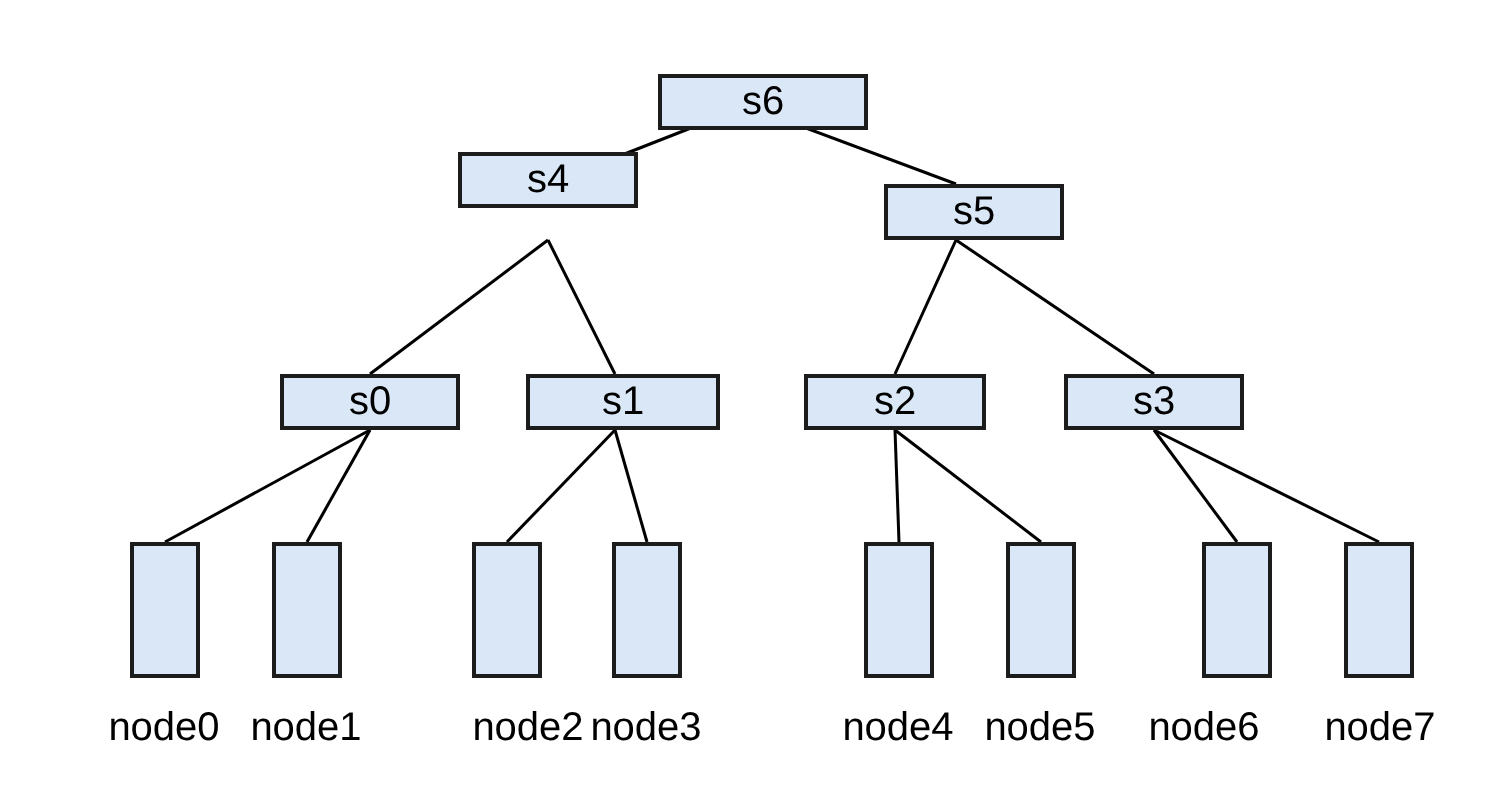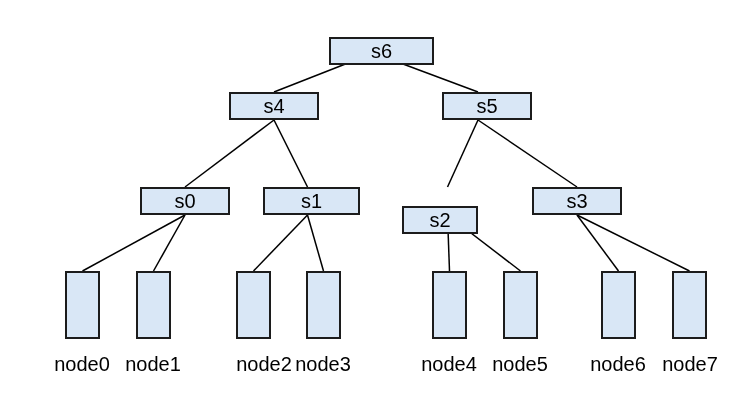--- a/index.html
+++ b/index.html
@@ -77,33 +77,33 @@
     <line class="edge" x1="307.5" y1="215" x2="323.5" y2="271"></line>
     <line class="edge" x1="447.5" y1="215" x2="449.5" y2="271"></line>
     <line class="edge" x1="447.5" y1="215" x2="520.5" y2="271"></line>
     <line class="edge" x1="577" y1="215" x2="618.5" y2="271"></line>
     <line class="edge" x1="577" y1="215" x2="689.5" y2="271"></line>
   </svg>
 
   <div class="snode" style="left:329px; top:37px; width:105px;">
     <span class="node-label">s6</span>
   </div>
-  <div class="snode" style="left:229px; top:92px;">
+  <div class="snode" style="left:229px; top:76px;">
     <span class="node-label">s4</span>
   </div>
   <div class="snode" style="left:442px; top:92px;">
     <span class="node-label">s5</span>
   </div>
   <div class="snode" style="left:140px; top:187px;">
     <span class="node-label">s0</span>
   </div>
   <div class="snode" style="left:263px; top:187px; width:97px;">
     <span class="node-label">s1</span>
   </div>
-  <div class="snode" style="left:402px; top:187px; width:76px;margin-top:19px;">
+  <div class="snode" style="left:402px; top:187px; width:91px;">
     <span class="node-label">s2</span>
   </div>
   <div class="snode" style="left:532px; top:187px;">
     <span class="node-label">s3</span>
   </div>
 
   <div class="leaf" style="left:65px;"></div>
   <div class="leaf" style="left:136px;"></div>
   <div class="leaf" style="left:236px;"></div>
   <div class="leaf" style="left:306px;"></div>
@@ -111,16 +111,16 @@
   <div class="leaf" style="left:503px;"></div>
   <div class="leaf" style="left:601px;"></div>
   <div class="leaf" style="left:672px;"></div>
 
   <div class="leaf-label" style="left:42px;">node0</div>
   <div class="leaf-label" style="left:113px;">node1</div>
   <div class="leaf-label" style="left:224px;">node2</div>
   <div class="leaf-label" style="left:283px;">node3</div>
   <div class="leaf-label" style="left:409px;">node4</div>
   <div class="leaf-label" style="left:480px;">node5</div>
-  <div class="leaf-label" style="left:578px;text-align:center;">node6</div>
+  <div class="leaf-label" style="left:562px;text-align:center;">node6</div>
   <div class="leaf-label" style="left:650px;">node7</div>
 
 </div>
 
 </body></html>

